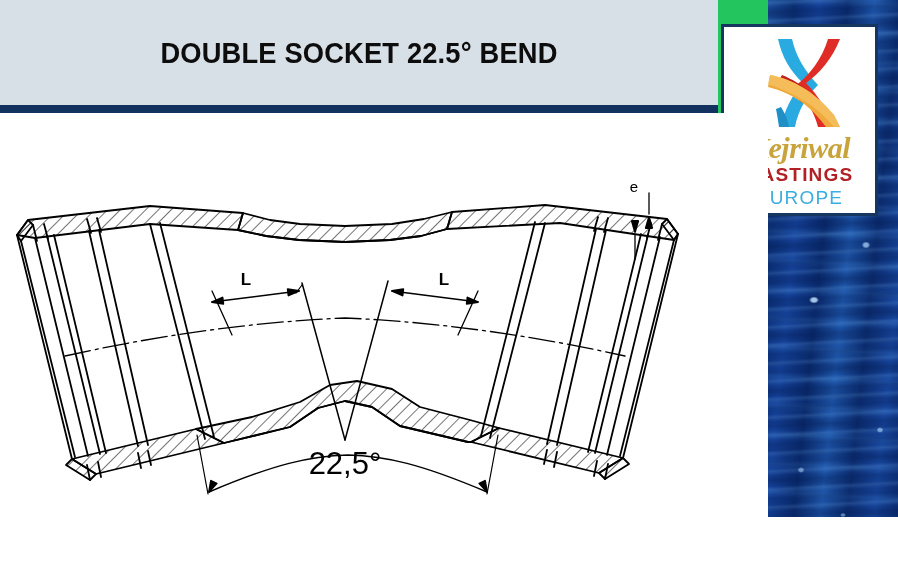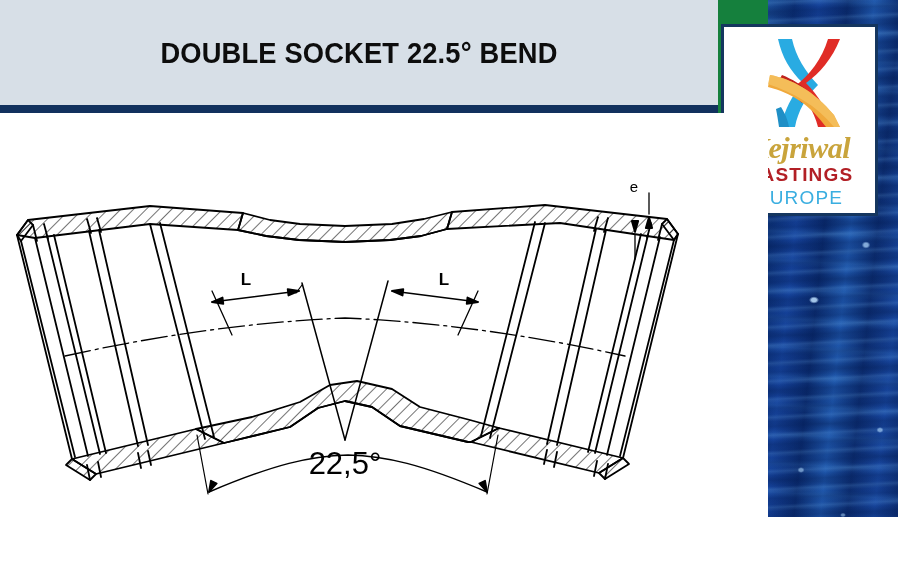--- a/index.html
+++ b/index.html
@@ -3,21 +3,21 @@
 <meta charset="utf-8">
 <style>
   html,body{margin:0;padding:0;}
   body{
     width:898px;height:577px;
     background:#ffffff;
     font-family:"Liberation Sans", sans-serif;
     overflow:hidden;
     position:relative;
   }
-  #page{position:relative;width:898px;height:517px;overflow:hidden;background:#15803d;}
+  #page{position:relative;width:898px;height:517px;overflow:hidden;background:#22c55e;}
 
   
   .blue-panel{
     position:absolute; left:768px; top:0; width:130px; height:577px;
     background:
       radial-gradient(ellipse 7px 5px at 46px 300px, rgba(190,225,255,.85) 35%, rgba(190,225,255,0) 72%),
       radial-gradient(ellipse 6px 4px at 20px 60px, rgba(190,225,255,.75) 35%, rgba(190,225,255,0) 72%),
       radial-gradient(ellipse 6px 5px at 98px 245px, rgba(180,220,255,.7) 35%, rgba(180,220,255,0) 72%),
       radial-gradient(ellipse 5px 4px at 112px 430px, rgba(180,220,255,.6) 35%, rgba(180,220,255,0) 72%),
       radial-gradient(ellipse 5px 4px at 33px 470px, rgba(180,220,255,.55) 35%, rgba(180,220,255,0) 72%),

